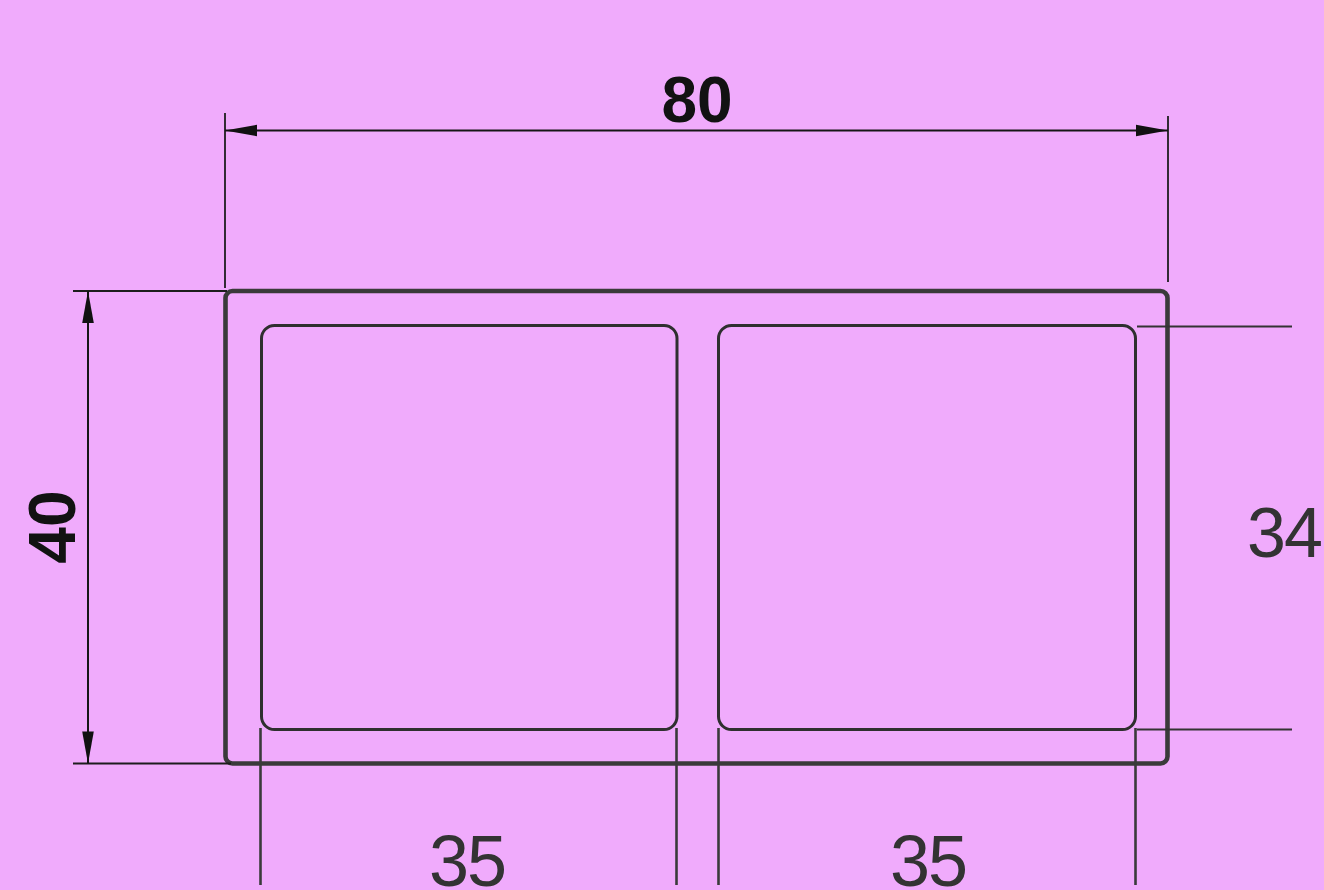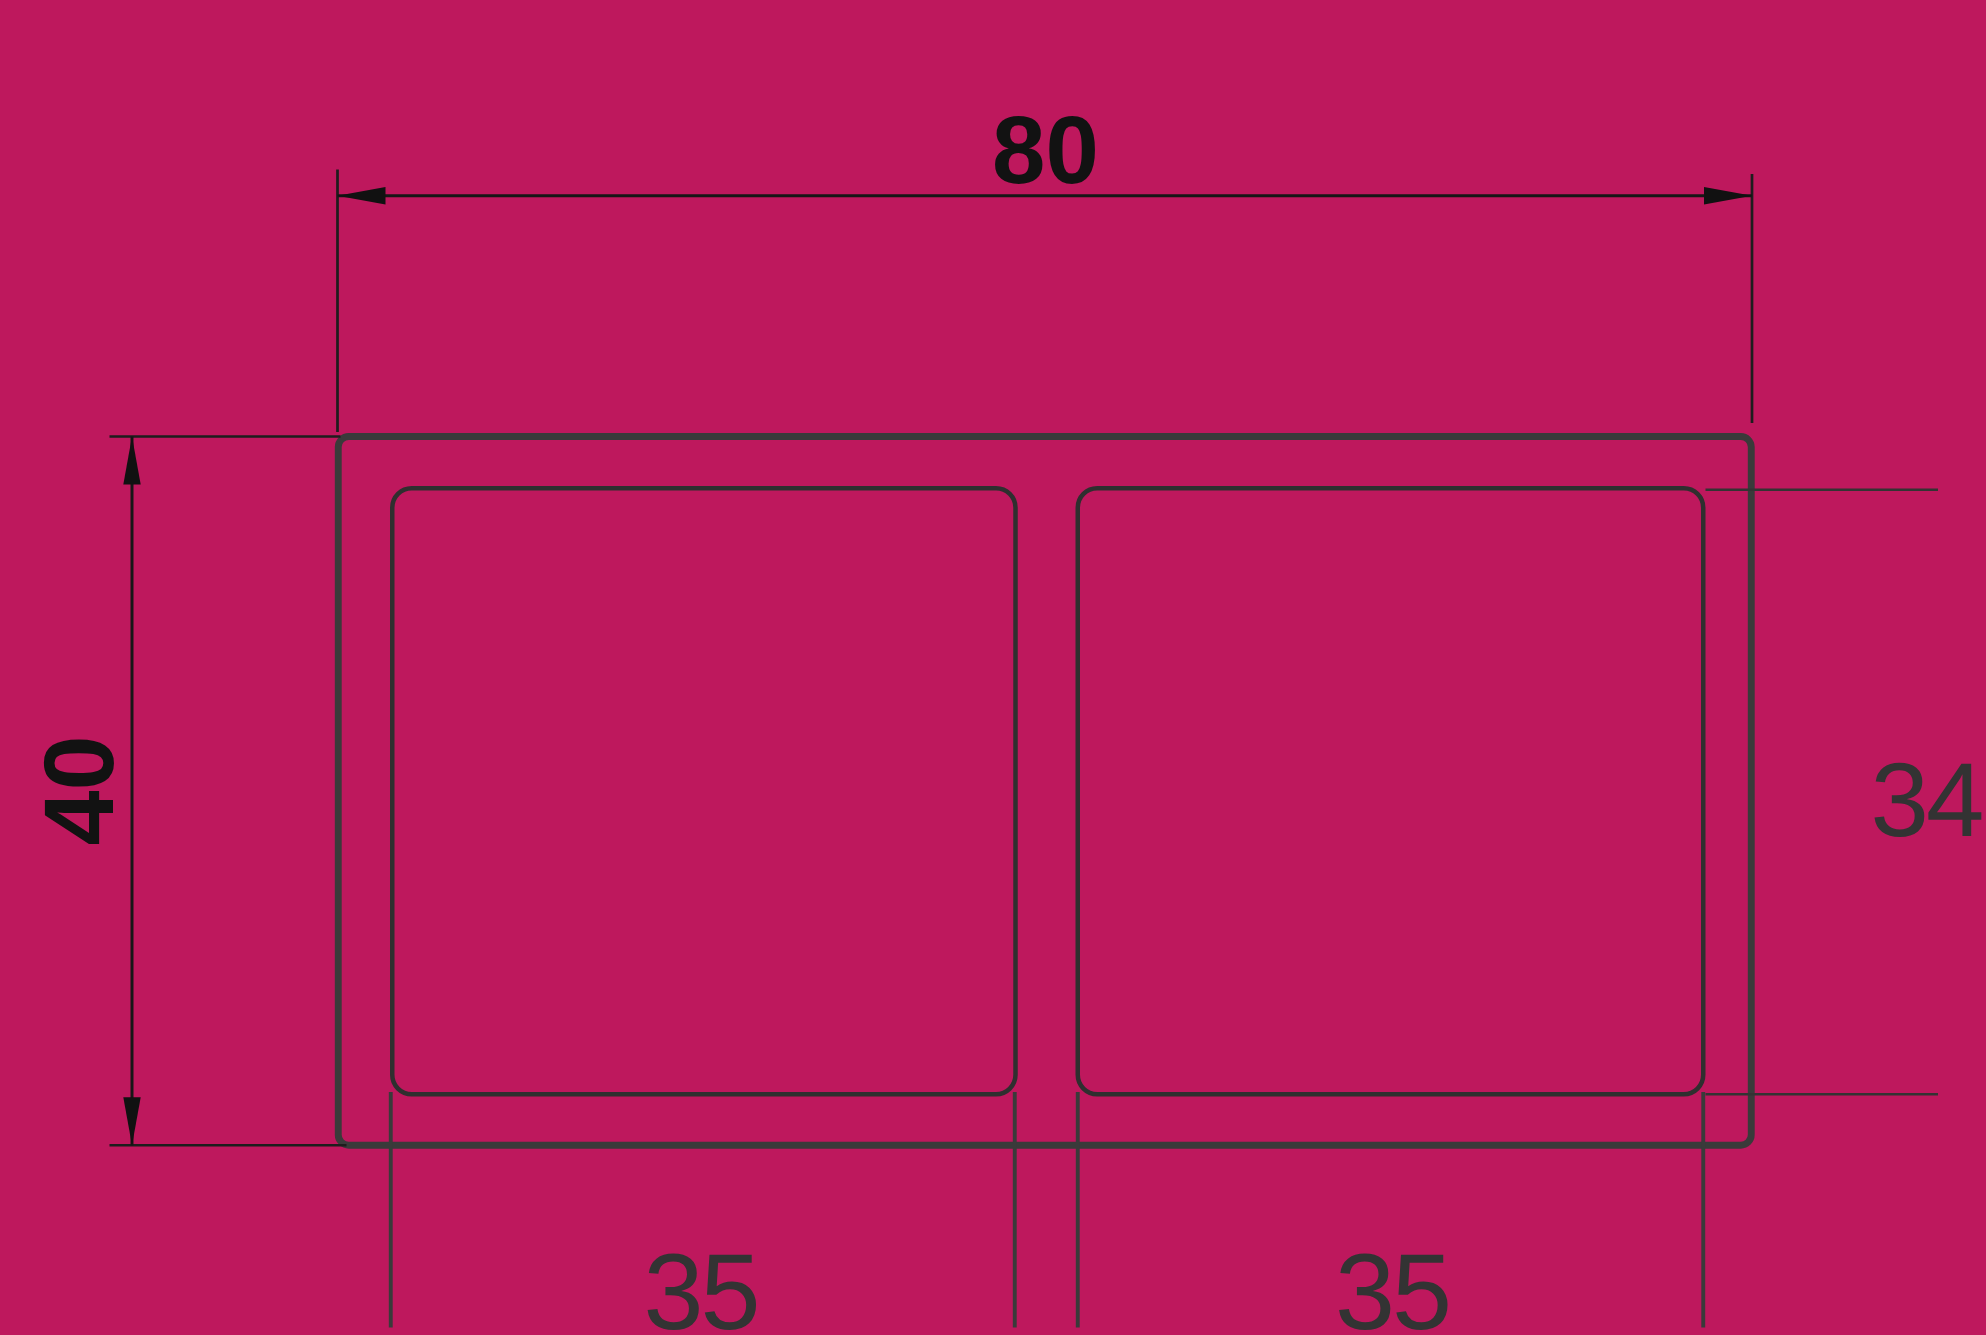--- a/index.html
+++ b/index.html
@@ -4,21 +4,21 @@
 <style>
   html, body {
     margin: 0;
     padding: 0;
     background: #ffffff;
   }
   .stage {
     position: relative;
     width: 1324px;
     height: 890px;
-    background: #be185d;
+    background: #f0abfc;
     overflow: hidden;
   }
   svg { display: block; }
   .no-fill { fill: none; }
   .profile { stroke-width: 4.6px; stroke-linejoin: round; }
   .cavity  { stroke-width: 3px;   stroke-linejoin: round; }
   .dimline { stroke-width: 2px; }
   .extline { stroke-width: 1.8px; }
   .extline35 { stroke-width: 2.6px; }
   text {

